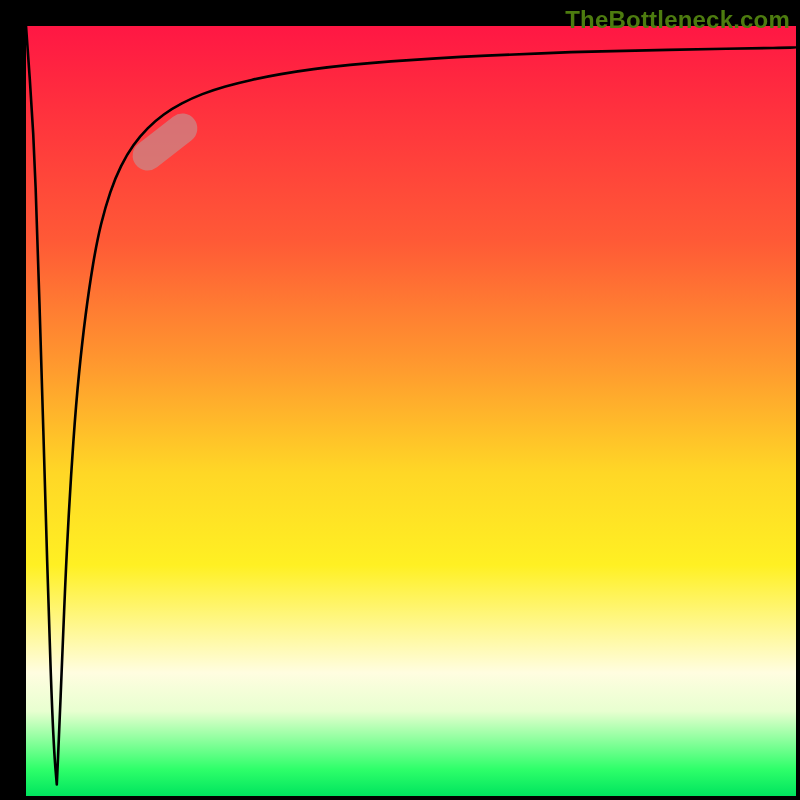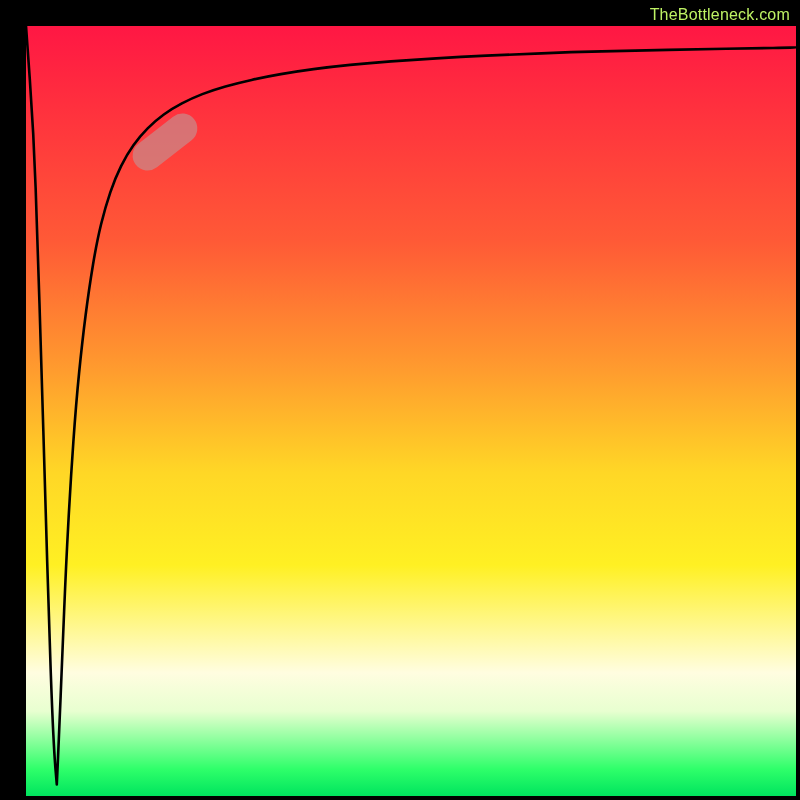--- a/index.html
+++ b/index.html
@@ -31,23 +31,23 @@
     width: 74px;
     height: 30px;
     background: rgba(200,140,140,0.70);
     border-radius: 15px;
     transform-origin: center center;
   }
   .watermark {
     position: absolute;
     top: 6px;
     right: 10px;
-    color: #bef264;
-    font-size: 16px;
-    font-weight: 400;
+    color: #4d7c0f;
+    font-size: 24px;
+    font-weight: 700;
     letter-spacing: 0.2px;
     user-select: none;
   }
 </style>
 </head>
 <body>
 
 <div class="stage">
   <div class="plot">
     <svg class="curve-svg" viewBox="0 0 770 770" preserveAspectRatio="none">

